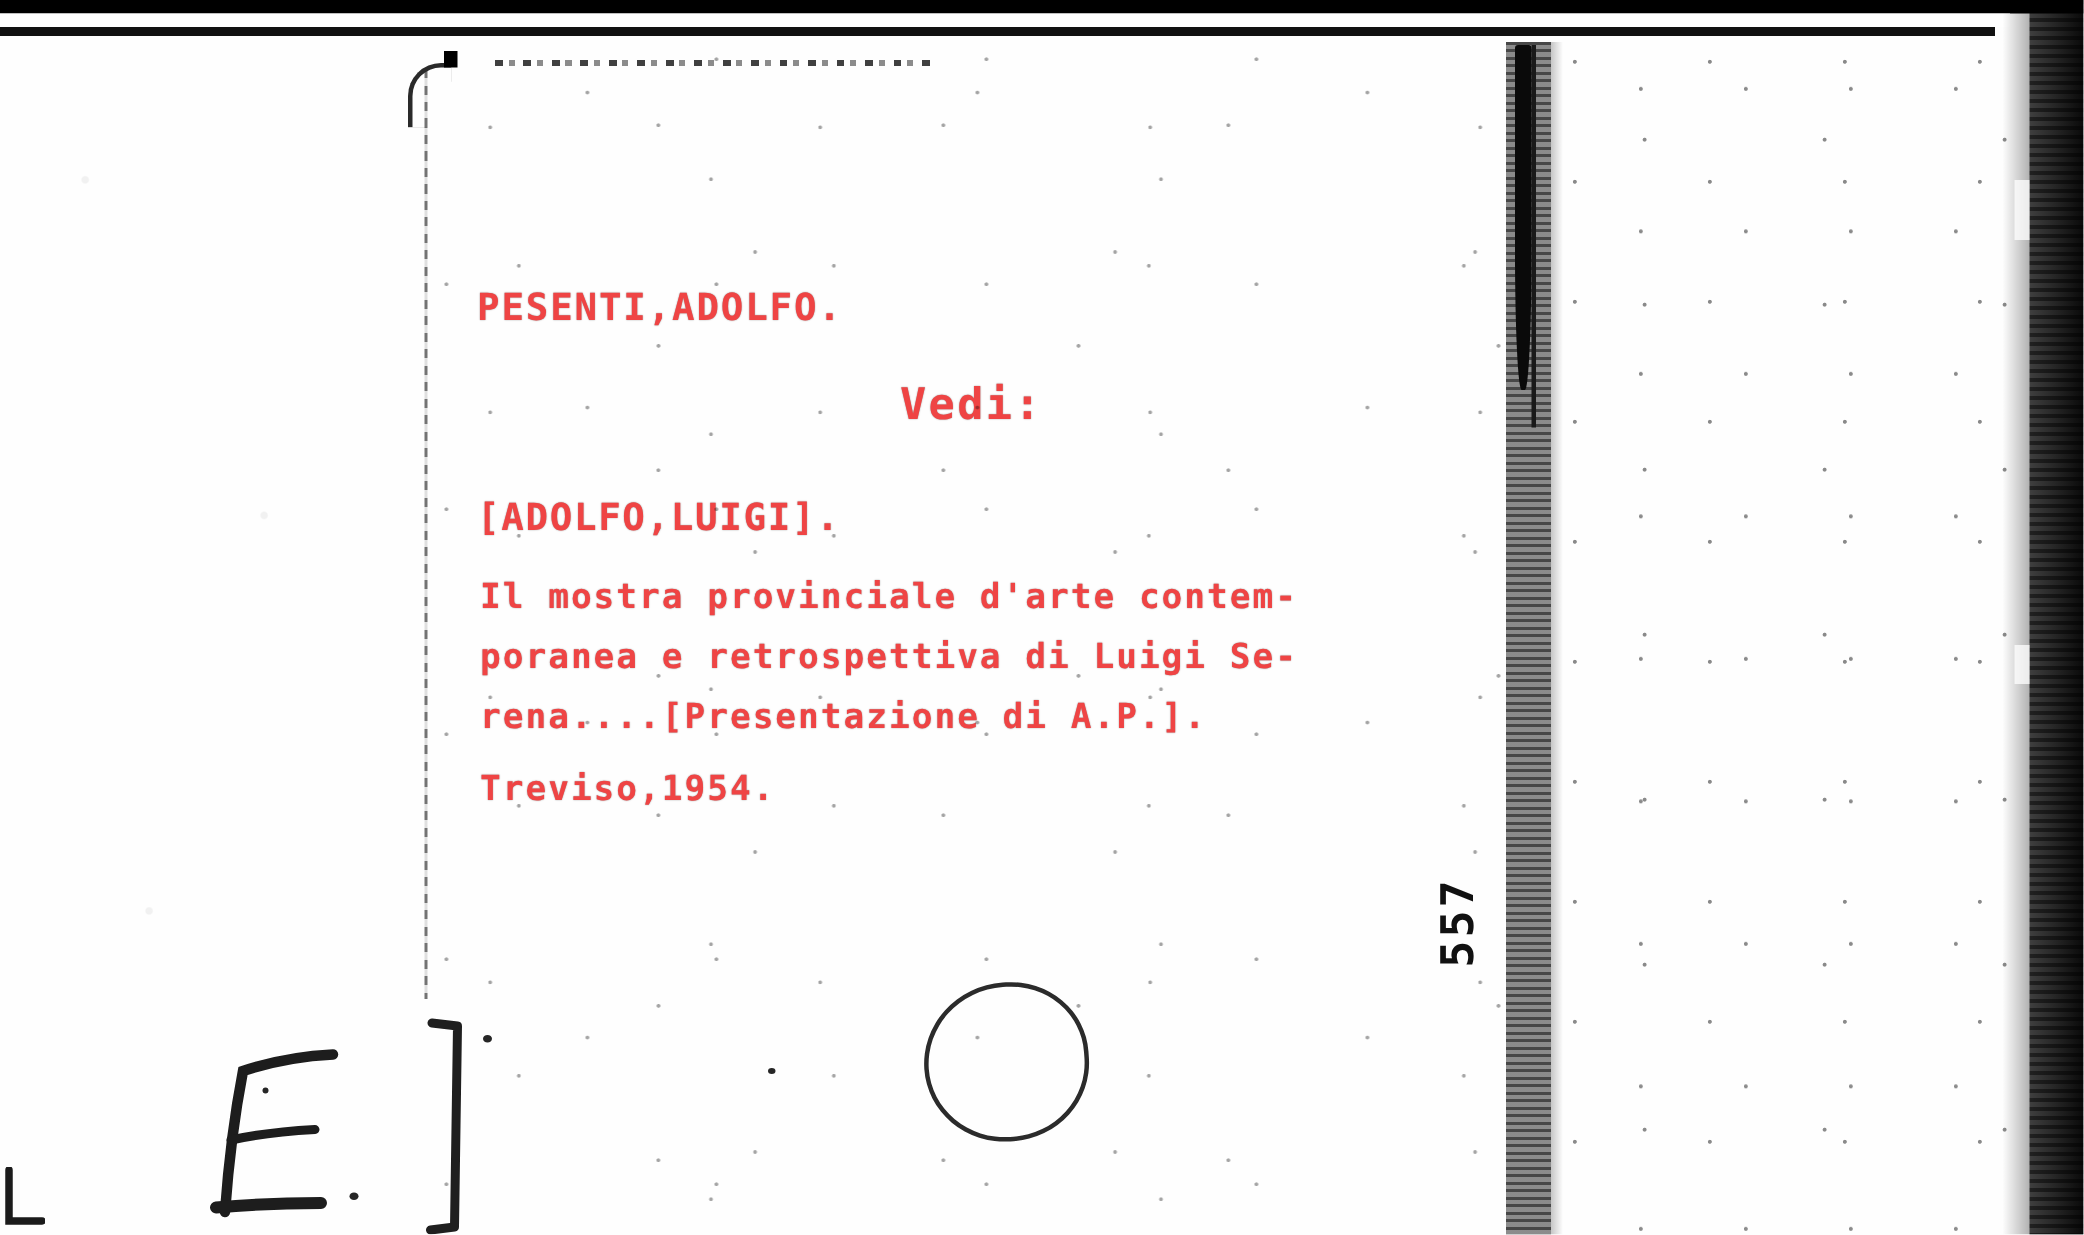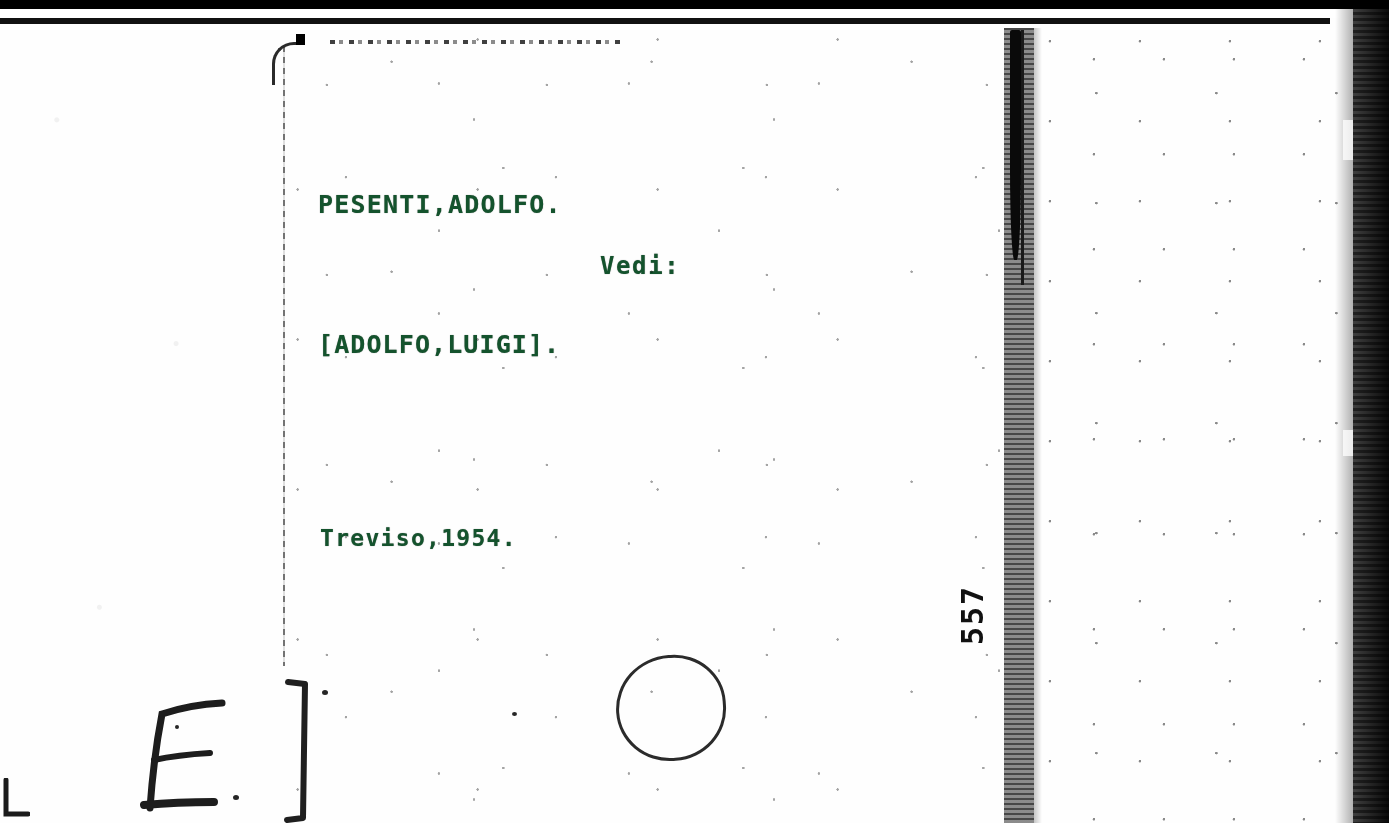--- a/index.html
+++ b/index.html
@@ -122,53 +122,52 @@
   .card-top-tick {
     position: absolute;
     left: 296px; top: 34px;
     width: 9px; height: 11px;
     background: #000;
   }
 
   
   .typed {
     position: absolute;
-    color: #14532d;
+    color: #ef4444;
     font-family: "DejaVu Sans Mono", monospace;
     white-space: pre;
     letter-spacing: .5px;
     font-weight: 700;
     text-shadow: 0 0 1px rgba(0,0,0,.45);
   }
   .heading {
     left: 318px; top: 190px;
     font-size: 25px;
     letter-spacing: 1.2px;
   }
   .vedi {
     left: 600px; top: 252px;
-    font-size: 24px;
+    font-size: 29px;
     letter-spacing: 1.6px;
   }
   .serena {
     left: 318px; top: 330px;
     font-size: 25px;
     letter-spacing: 1.1px;
   }
   .body-lines {
     left: 320px; top: 378px;
     font-size: 23px;
     line-height: 40px;
     letter-spacing: 1.3px;
   }
   .imprint {
     left: 320px; top: 513px;
     font-size: 23px;
     letter-spacing: 1.3px;
-    margin-top: 12px;
   }
 
   
   .callnum {
     position: absolute;
     left: 952px; top: 565px;
     width: 40px; height: 100px;
     color: #111;
     font-family: "DejaVu Sans Mono", monospace;
     font-size: 30px;
@@ -269,20 +268,23 @@
 
   <div class="card-left-line"></div>
   <div class="card-left-curve"></div>
   <div class="card-top-line"></div>
   <div class="card-top-tick"></div>
 
   <div class="typed heading">PESENTI,ADOLFO.</div>
   <div class="typed vedi">Vedi:</div>
   <div class="typed serena">[ADOLFO,LUIGI].</div>
 
+  <div class="typed body-lines"><span>Il mostra provinciale d'arte contem-</span>
+<span>poranea e retrospettiva di Luigi Se-</span>
+<span>rena....[Presentazione di A.P.].</span></div>
 
   <div class="typed imprint">Treviso,1954.</div>
 
   <div class="callnum">557</div>
 
   <div class="seam"></div>
   <div class="seam-hard"></div>
   <div class="seam-thin"></div>
   <div class="seam-light"></div>
 

